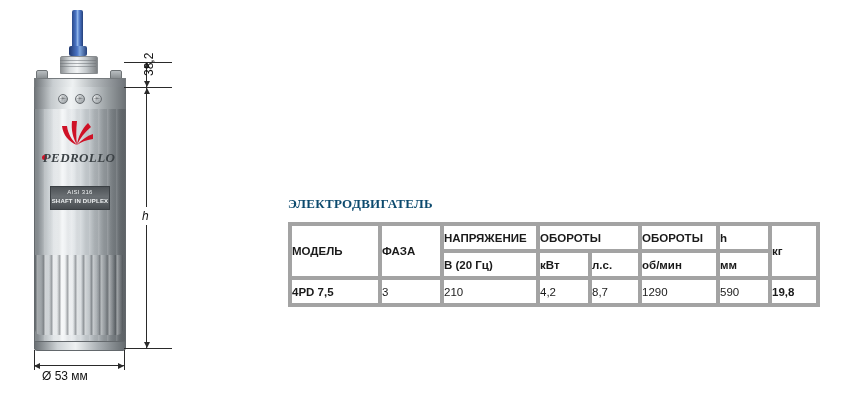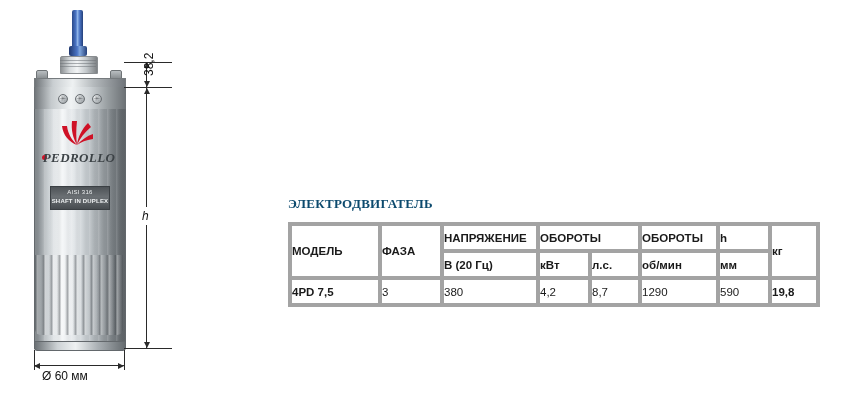--- a/index.html
+++ b/index.html
@@ -364,21 +364,21 @@
   <div class="dim-line" style="left:134px; top:88px; width:1px; height:260px;"></div>
   <div class="arrow up" style="left:132px; top:88px;"></div>
   <div class="arrow down" style="left:132px; top:342px;"></div>
   <div class="dim-label" style="left:127px; top:207px; background:#fff; padding:2px 3px; font-style:italic;">h</div>
 
   <div class="ext-line" style="left:22px; top:350px; width:1px; height:20px;"></div>
   <div class="ext-line" style="left:112px; top:350px; width:1px; height:20px;"></div>
   <div class="dim-line" style="left:22px; top:365px; width:90px; height:1px;"></div>
   <div class="arrow left" style="left:22px; top:363px;"></div>
   <div class="arrow right" style="left:106px; top:363px;"></div>
-  <div class="dim-label" style="left:30px; top:369px; white-space:nowrap;">Ø 60 мм</div>
+  <div class="dim-label" style="left:30px; top:369px; white-space:nowrap;">Ø 53 мм</div>
 </div>
 
 <div id="table-panel">
 
   <div id="table-title">ЭЛЕКТРОДВИГАТЕЛЬ</div>
 
   <table class="spec">
     <colgroup>
       <col class="c-model">
         <col class="c-phase">
@@ -404,21 +404,21 @@
         <th>кВт</th>
         <th>л.с.</th>
         <th>об/мин</th>
         <th>мм</th>
       </tr>
     </thead>
     <tbody>
       <tr class="row-data">
         <td class="bold">4PD 7,5</td>
         <td>3</td>
-        <td>380</td>
+        <td>210</td>
         <td>4,2</td>
         <td>8,7</td>
         <td>1290</td>
         <td>590</td>
         <td class="bold">19,8</td>
       </tr>
     </tbody>
   </table>
 </div>
 

